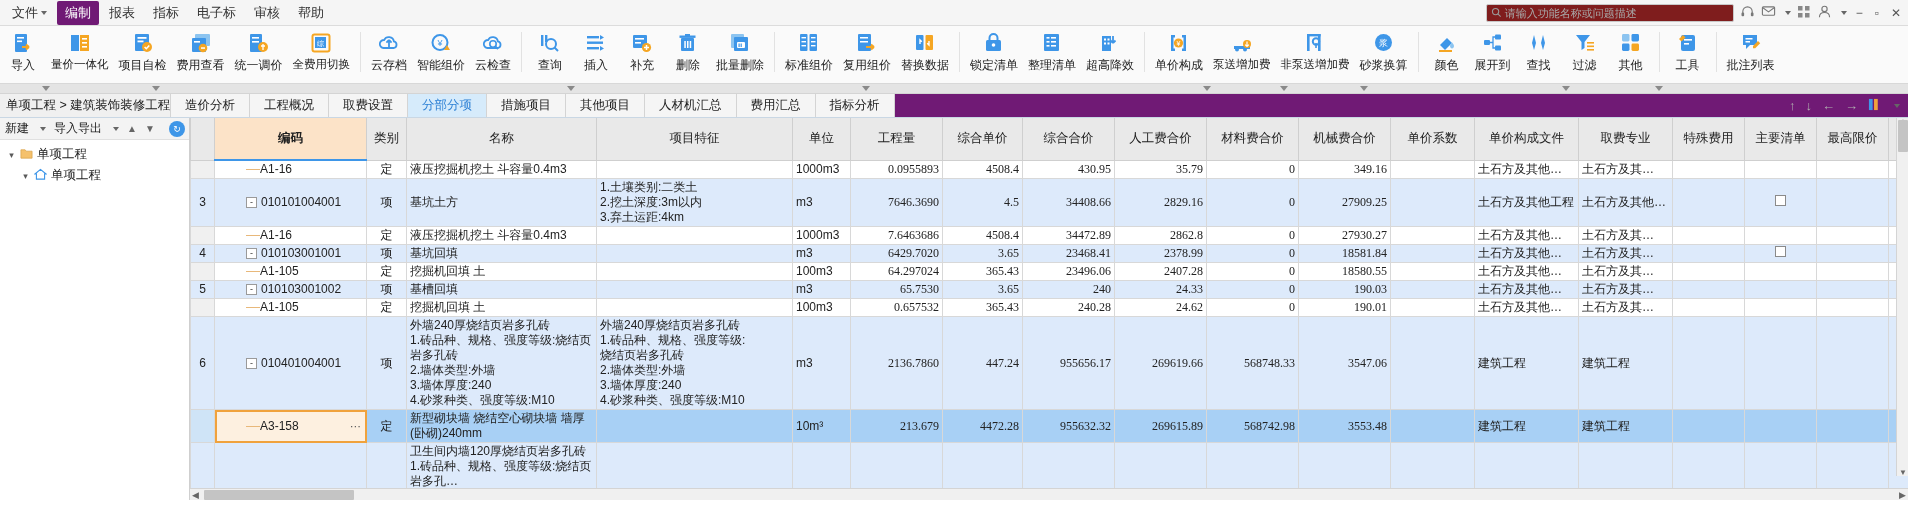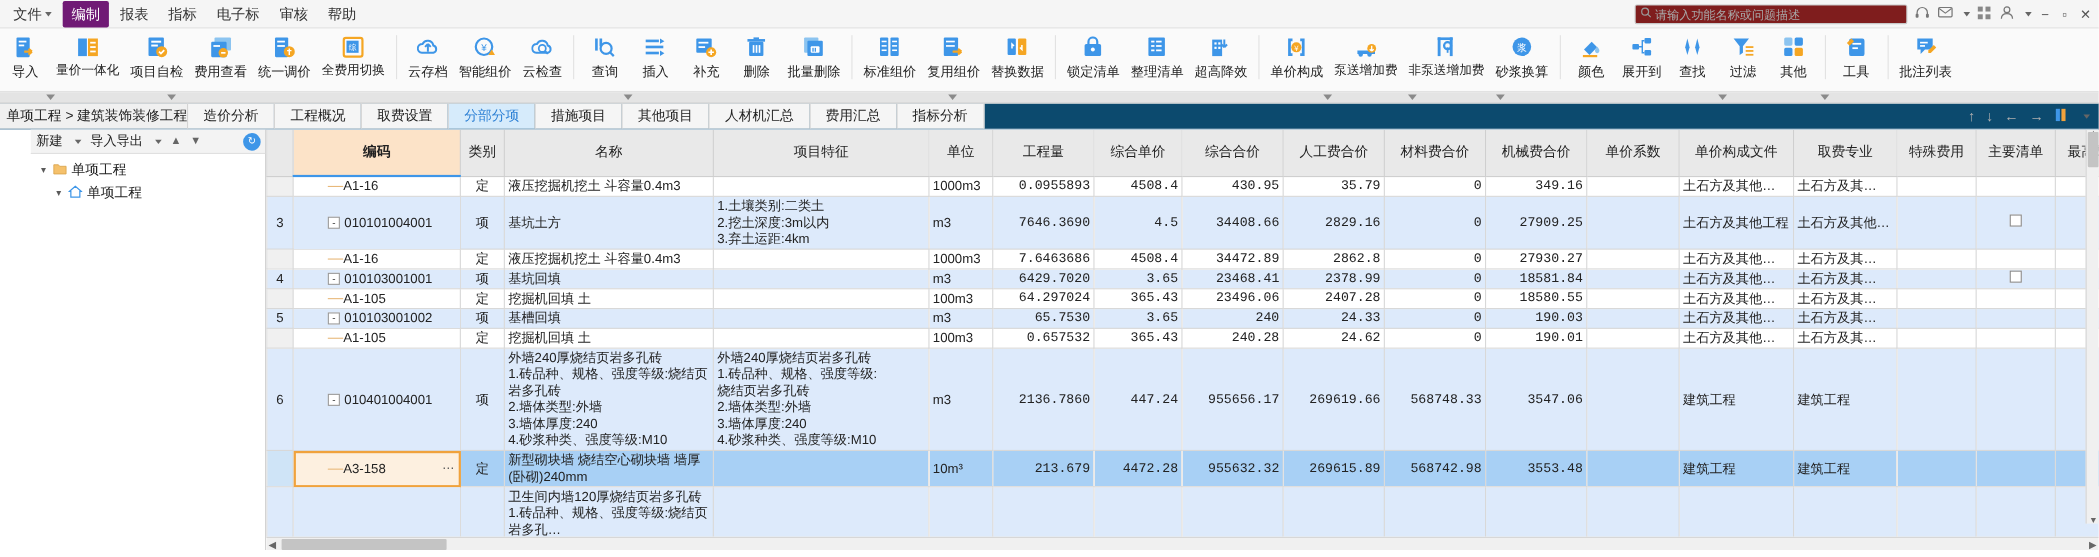--- a/index.html
+++ b/index.html
@@ -114,21 +114,21 @@
   .strip .tri {
     position: absolute;
     top: 2px;
     width: 0; height: 0;
     border-left: 4px solid transparent;
     border-right: 4px solid transparent;
     border-top: 5px solid #8a8a8a;
   }
   .tabrow {
     height: 24px;
-    background: #0c4a6e;
+    background: #701a75;
     border-bottom: 1px solid #c9d7e4;
     display: flex;
     align-items: stretch;
   }
   .proj-crumb {
     width: 170px;
     display: flex;
     align-items: center;
     padding-left: 6px;
     font-size: 12.5px;
@@ -168,26 +168,25 @@
   }
   .arrow-btn { color: #b0b0b0; font-size: 13px; }
 
   
   .body {
     display: flex;
     height: 382px;
   }
   
   .leftpane {
-    width: 214px;
+    width: 190px;
     border-right: 1px solid #cfcfcf;
     background: #fff;
     display: flex;
     flex-direction: column;
-    margin-left: 28px;
   }
   .lp-toolbar {
     height: 22px;
     background: #f3f3f3;
     border-bottom: 1px solid #e0e0e0;
     display: flex;
     align-items: center;
     font-size: 12px;
     padding-left: 5px;
     gap: 8px;
@@ -250,21 +249,21 @@
     border: 1px solid #d8d8d8;
     padding: 1px 3px;
     vertical-align: middle;
     overflow: hidden;
     color: #222;
     font-size: 12px;
     line-height: 15px;
   }
   tr.alt td { background: #ddeafb; }
   tr.sel td { background: #a8d0f5; }
-  td.num { text-align: right; font-family: Liberation Mono, monospace; }
+  td.num { text-align: right; font-family: Liberation Serif, serif; }
   td.ctr { text-align: center; }
   td.ml { white-space: pre-line; line-height: 15px; padding-top: 2px; padding-bottom: 2px; }
   td.code { position: relative; padding-left: 0; }
   .code-inner { display: flex; align-items: center; height: 100%; }
   .indent-rail {
     width: 18px; flex: 0 0 auto; height: 100%;
     border-left: 1px solid #e8b87a;
     margin-left: 10px;
   }
   .tline {

